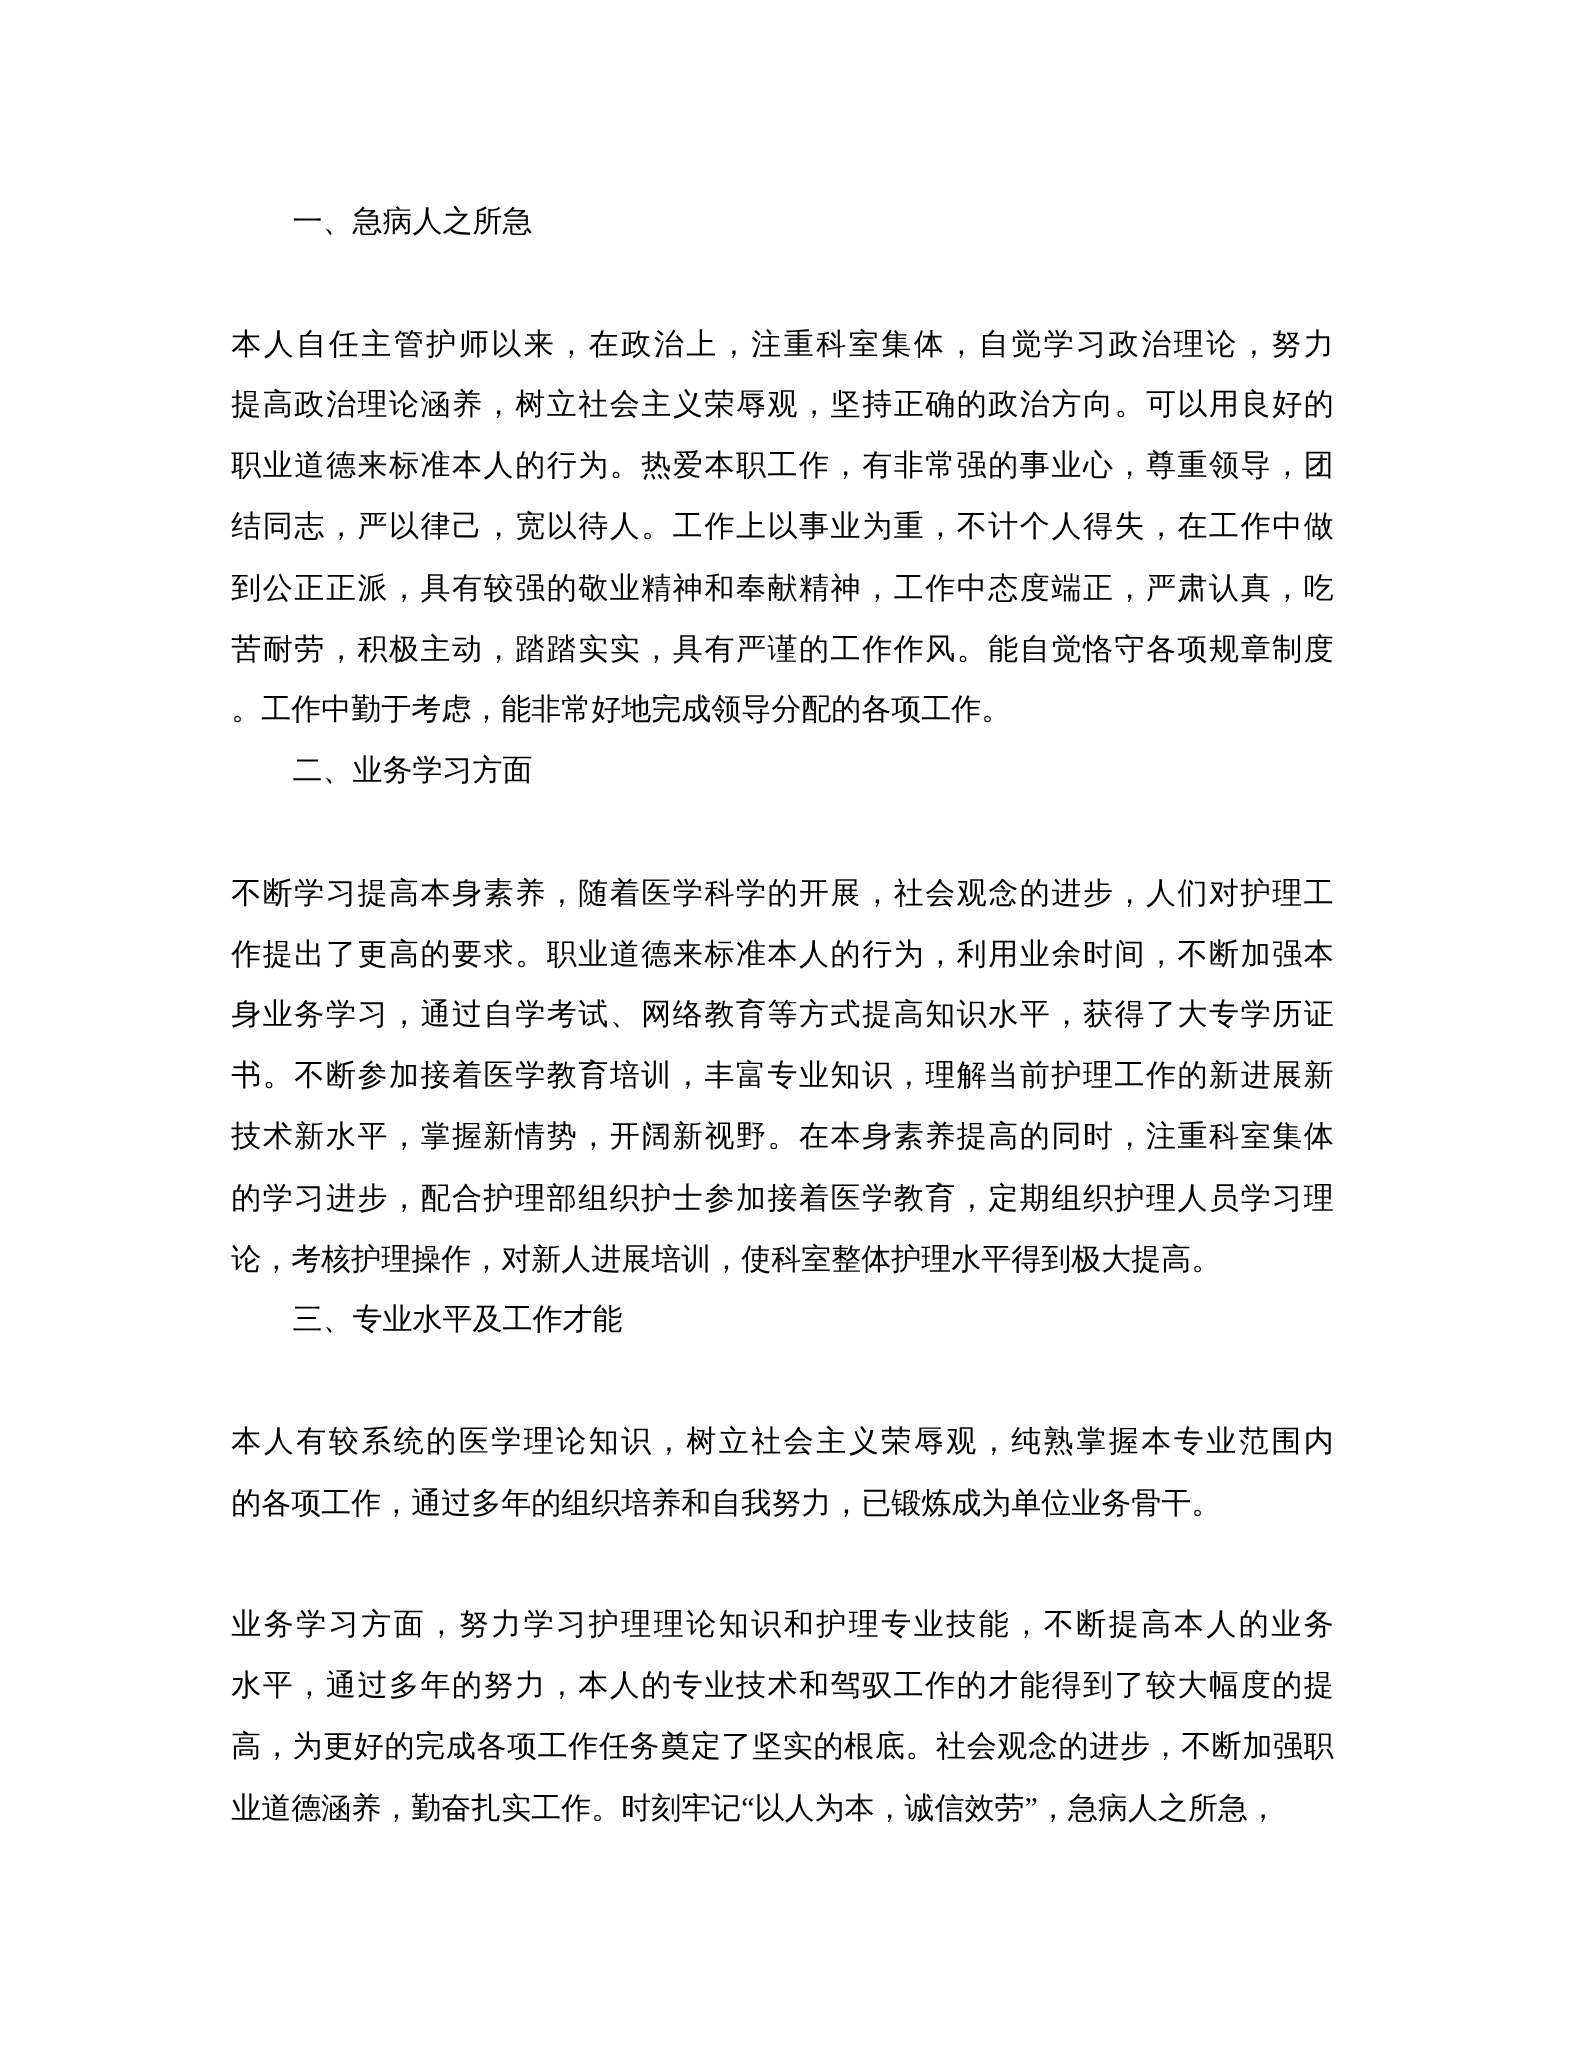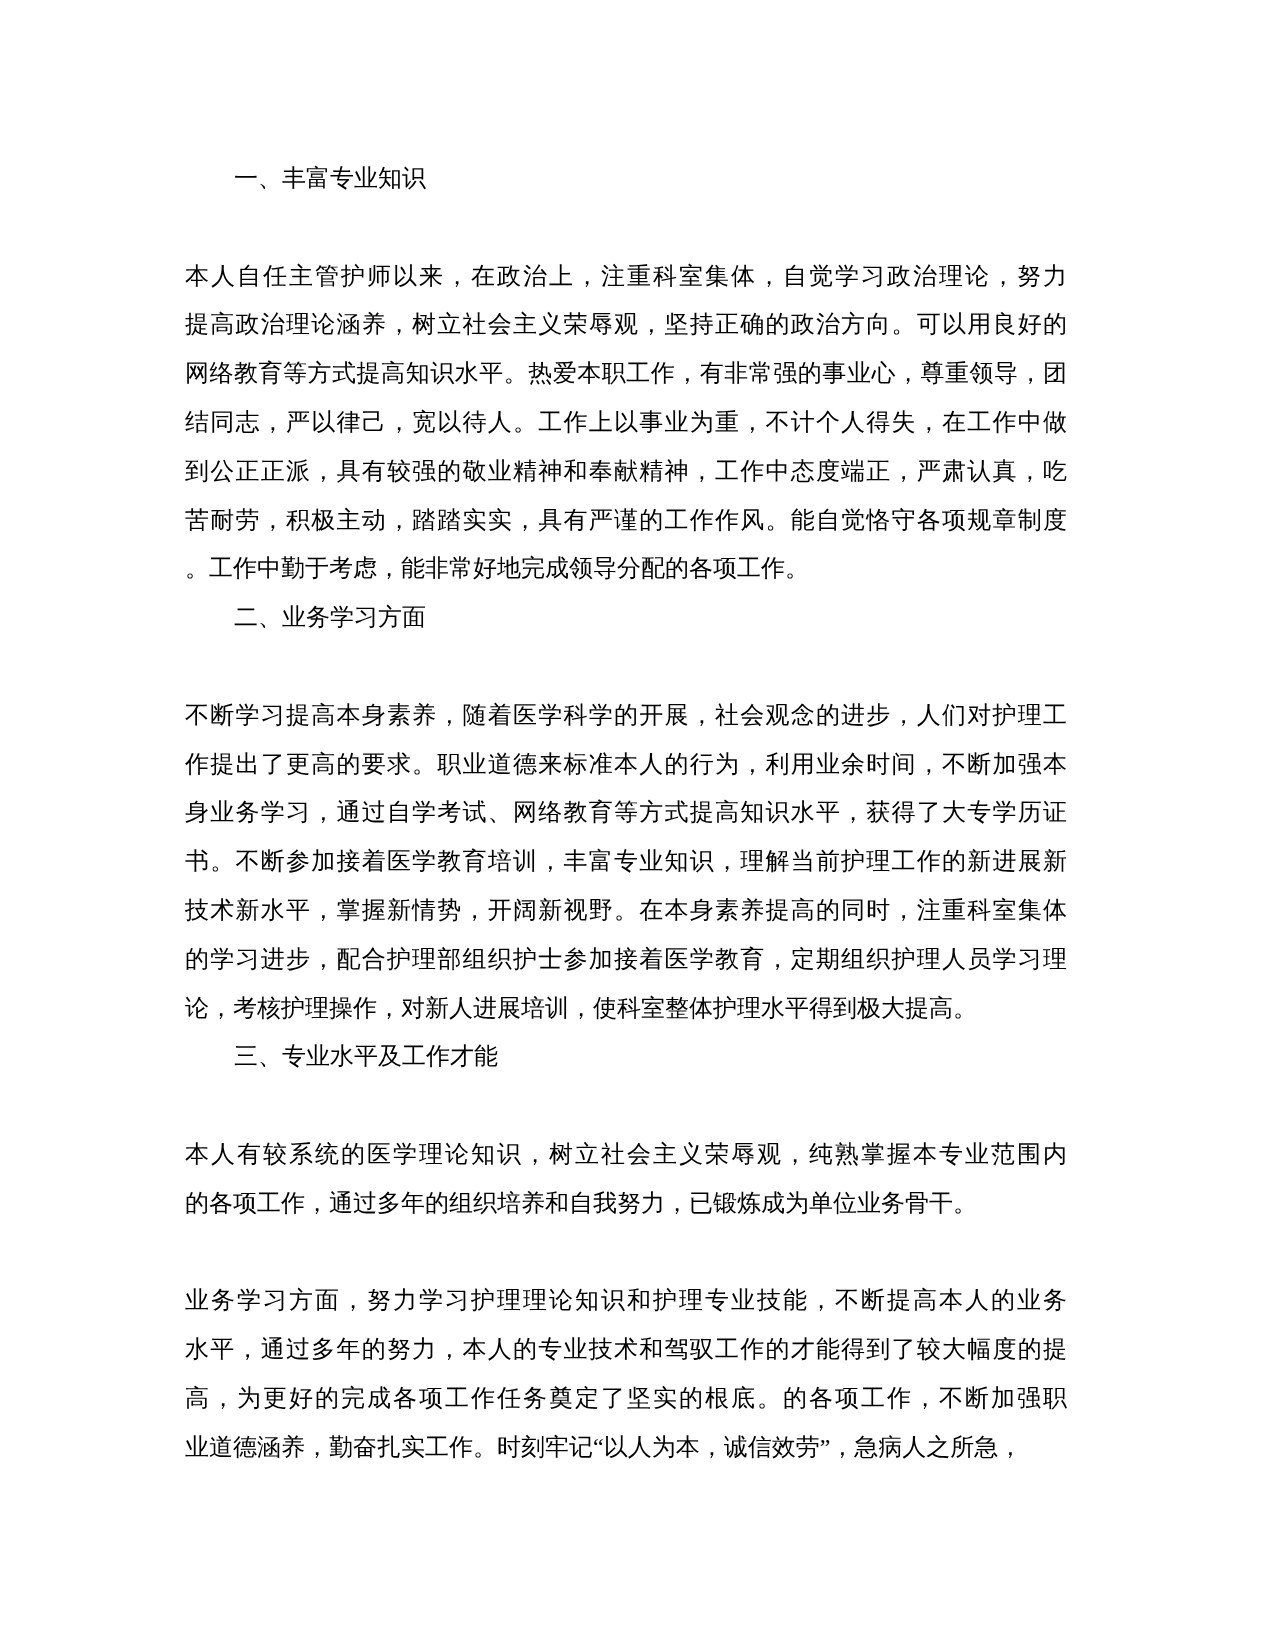--- a/index.html
+++ b/index.html
@@ -24,25 +24,25 @@
   .just  { text-align: justify; text-align-last: justify; }
   .heading { padding-left: 49px; }
   .blank { height: 48.8px; }
 </style>
 </head>
 <body>
 
 <div class="page">
   <div class="content">
 
-    <div class="line heading">一、丰富专业知识</div>
+    <div class="line heading">一、急病人之所急</div>
     <div class="blank"></div>
     <div class="line just">本人自任主管护师以来，在政治上，注重科室集体，自觉学习政治理论，努力</div>
     <div class="line just">提高政治理论涵养，树立社会主义荣辱观，坚持正确的政治方向。可以用良好的</div>
-    <div class="line just">网络教育等方式提高知识水平。热爱本职工作，有非常强的事业心，尊重领导，团</div>
+    <div class="line just">职业道德来标准本人的行为。热爱本职工作，有非常强的事业心，尊重领导，团</div>
     <div class="line just">结同志，严以律己，宽以待人。工作上以事业为重，不计个人得失，在工作中做</div>
     <div class="line just">到公正正派，具有较强的敬业精神和奉献精神，工作中态度端正，严肃认真，吃</div>
     <div class="line just">苦耐劳，积极主动，踏踏实实，具有严谨的工作作风。能自觉恪守各项规章制度</div>
     <div class="line">。工作中勤于考虑，能非常好地完成领导分配的各项工作。</div>
 
     <div class="line heading">二、业务学习方面</div>
     <div class="blank"></div>
     <div class="line just">不断学习提高本身素养，随着医学科学的开展，社会观念的进步，人们对护理工</div>
     <div class="line just">作提出了更高的要求。职业道德来标准本人的行为，利用业余时间，不断加强本</div>
     <div class="line just">身业务学习，通过自学考试、网络教育等方式提高知识水平，获得了大专学历证</div>
@@ -51,17 +51,17 @@
     <div class="line just">的学习进步，配合护理部组织护士参加接着医学教育，定期组织护理人员学习理</div>
     <div class="line">论，考核护理操作，对新人进展培训，使科室整体护理水平得到极大提高。</div>
 
     <div class="line heading">三、专业水平及工作才能</div>
     <div class="blank"></div>
     <div class="line just">本人有较系统的医学理论知识，树立社会主义荣辱观，纯熟掌握本专业范围内</div>
     <div class="line">的各项工作，通过多年的组织培养和自我努力，已锻炼成为单位业务骨干。</div>
     <div class="blank"></div>
     <div class="line just">业务学习方面，努力学习护理理论知识和护理专业技能，不断提高本人的业务</div>
     <div class="line just">水平，通过多年的努力，本人的专业技术和驾驭工作的才能得到了较大幅度的提</div>
-    <div class="line just">高，为更好的完成各项工作任务奠定了坚实的根底。的各项工作，不断加强职</div>
+    <div class="line just">高，为更好的完成各项工作任务奠定了坚实的根底。社会观念的进步，不断加强职</div>
     <div class="line">业道德涵养，勤奋扎实工作。时刻牢记“以人为本，诚信效劳”，急病人之所急，</div>
 
   </div>
 </div>
 
 </body></html>

